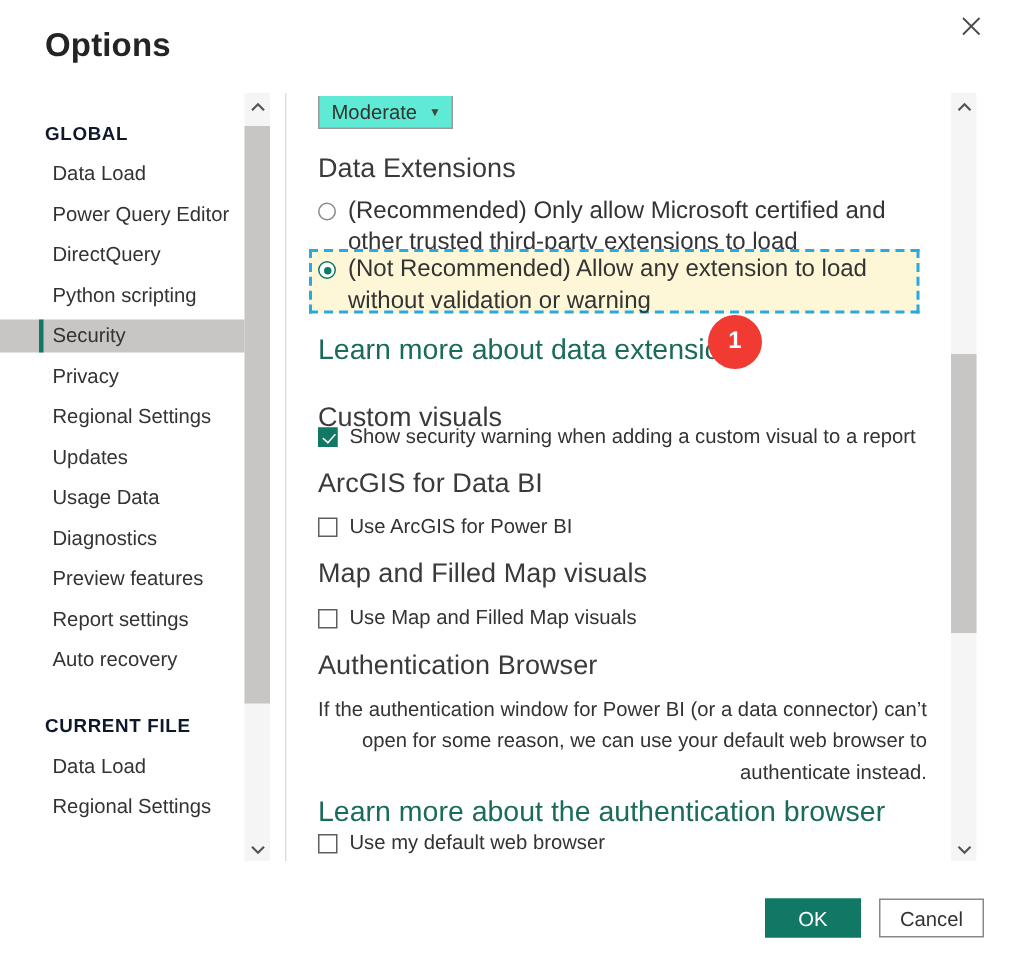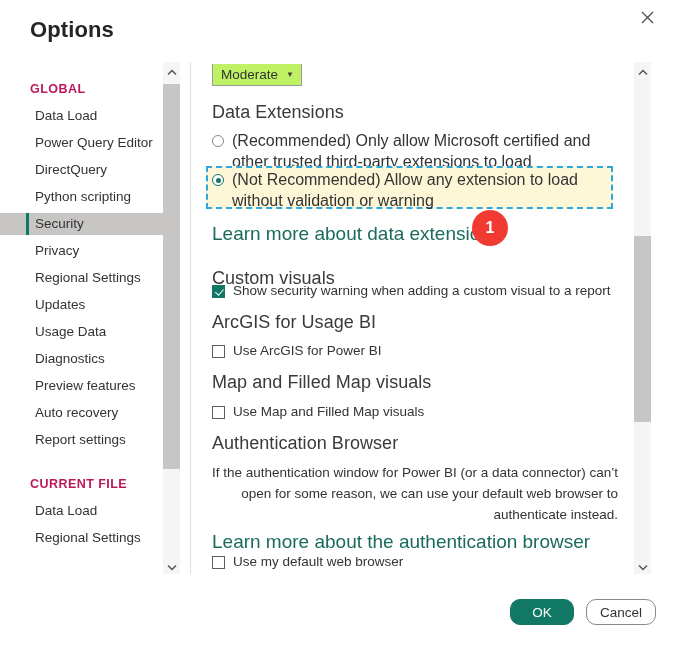--- a/index.html
+++ b/index.html
@@ -45,21 +45,21 @@
   #sidebar {
     position: absolute;
     left: 0; top: 62px;
     width: 178px;
     height: 512px;
     overflow: hidden;
   }
   .nav-group-header {
     font-size: 12.5px;
     font-weight: bold;
-    color: #be185d;
+    color: #0f172a;
     letter-spacing: 0.45px;
     padding: 0 0 0 30px;
     height: 22px;
     line-height: 22px;
   }
   #group-global { margin-top: 16px; }
   #group-current-file { margin-top: 22px; }
   .nav-item {
     position: relative;
     height: 22px;
@@ -142,21 +142,21 @@
     cursor: pointer;
   }
 
   
   #security-level-dropdown {
     position: absolute;
     left: 12px; top: 2px;
     height: 22px;
     border: 1px solid #9a9a9a;
     border-top: none;
-    background: #bef264;
+    background: #5eead4;
     display: inline-flex;
     align-items: center;
     padding: 0 7px 0 8px;
     font-size: 13.5px;
     color: #333333;
     cursor: pointer;
     box-sizing: border-box;
   }
   .caret {
     margin-left: 8px;
@@ -310,21 +310,20 @@
   }
   .dlg-button {
     position: absolute;
     height: 26px;
     font-size: 13.5px;
     display: flex;
     align-items: center;
     justify-content: center;
     cursor: pointer;
     box-sizing: border-box;
-    border-radius: 10px;
   }
   #ok-button {
     right: 100px; top: 16px;
     width: 64px;
     background: #117865;
     color: #ffffff;
     border: 1px solid #117865;
   }
   #cancel-button {
     right: 18px; top: 16px;
@@ -356,22 +355,22 @@
   <div class="nav-item">Power Query Editor</div>
   <div class="nav-item">DirectQuery</div>
   <div class="nav-item">Python scripting</div>
   <div class="nav-item selected">Security</div>
   <div class="nav-item">Privacy</div>
   <div class="nav-item">Regional Settings</div>
   <div class="nav-item">Updates</div>
   <div class="nav-item">Usage Data</div>
   <div class="nav-item">Diagnostics</div>
   <div class="nav-item">Preview features</div>
+  <div class="nav-item">Report settings</div>
   <div class="nav-item">Auto recovery</div>
-  <div class="nav-item">Report settings</div>
 
   <div id="group-current-file" class="nav-group-header">CURRENT FILE</div>
 
   <div class="nav-item">Data Load</div>
   <div class="nav-item">Regional Settings</div>
 
 </div>
 
 <div id="sidebar-scrollbar">
   <div class="sb-arrow up">
@@ -417,21 +416,21 @@
   </div>
 
   <a id="link-data-extensions" class="link">Learn more about data extensions</a>
 
   <div id="custom-visuals-heading" class="sec-heading">Custom visuals</div>
   <div id="check-row-custom-visual" class="check-row">
     <span class="checkbox checked"></span>
     <span class="check-label">Show security warning when adding a custom visual to a report</span>
   </div>
 
-  <div id="arcgis-heading" class="sec-heading">ArcGIS for Usage BI</div>
+  <div id="arcgis-heading" class="sec-heading">ArcGIS for Data BI</div>
   <div id="check-row-arcgis" class="check-row">
     <span class="checkbox"></span>
     <span class="check-label">Use ArcGIS for Power BI</span>
   </div>
 
   <div id="map-heading" class="sec-heading">Map and Filled Map visuals</div>
   <div id="check-row-map" class="check-row">
     <span class="checkbox"></span>
     <span class="check-label">Use Map and Filled Map visuals</span>
   </div>

